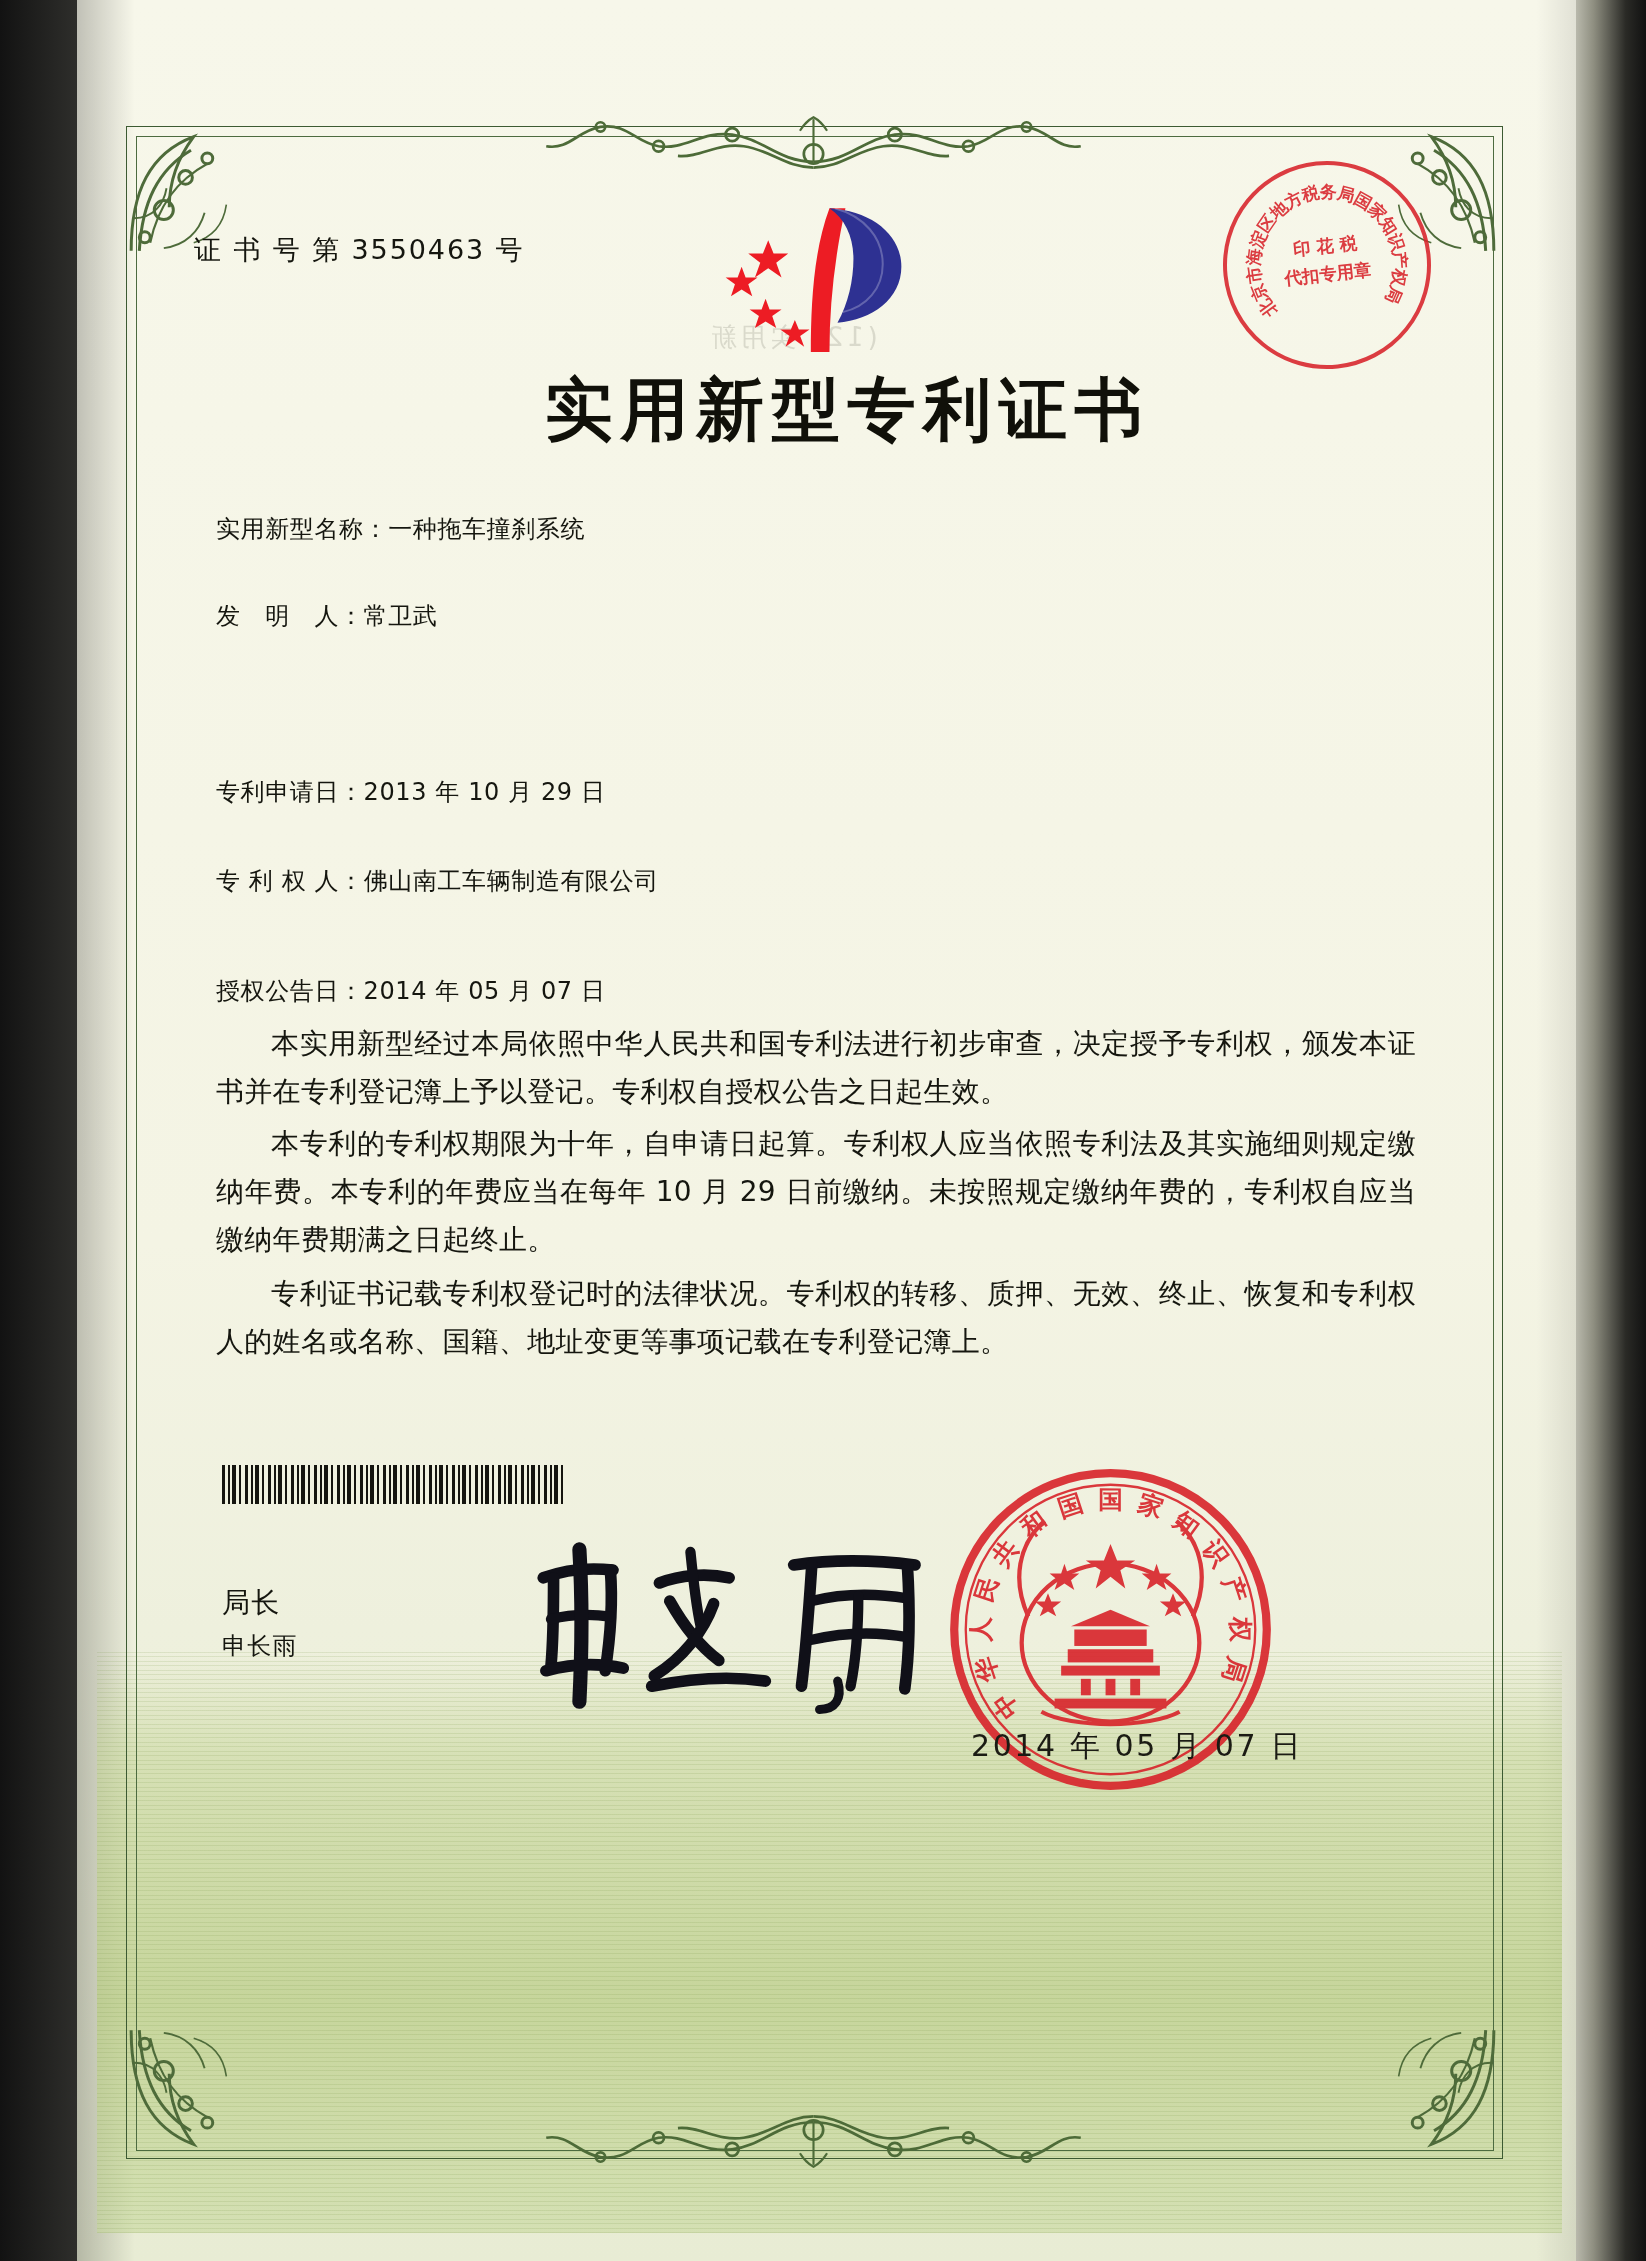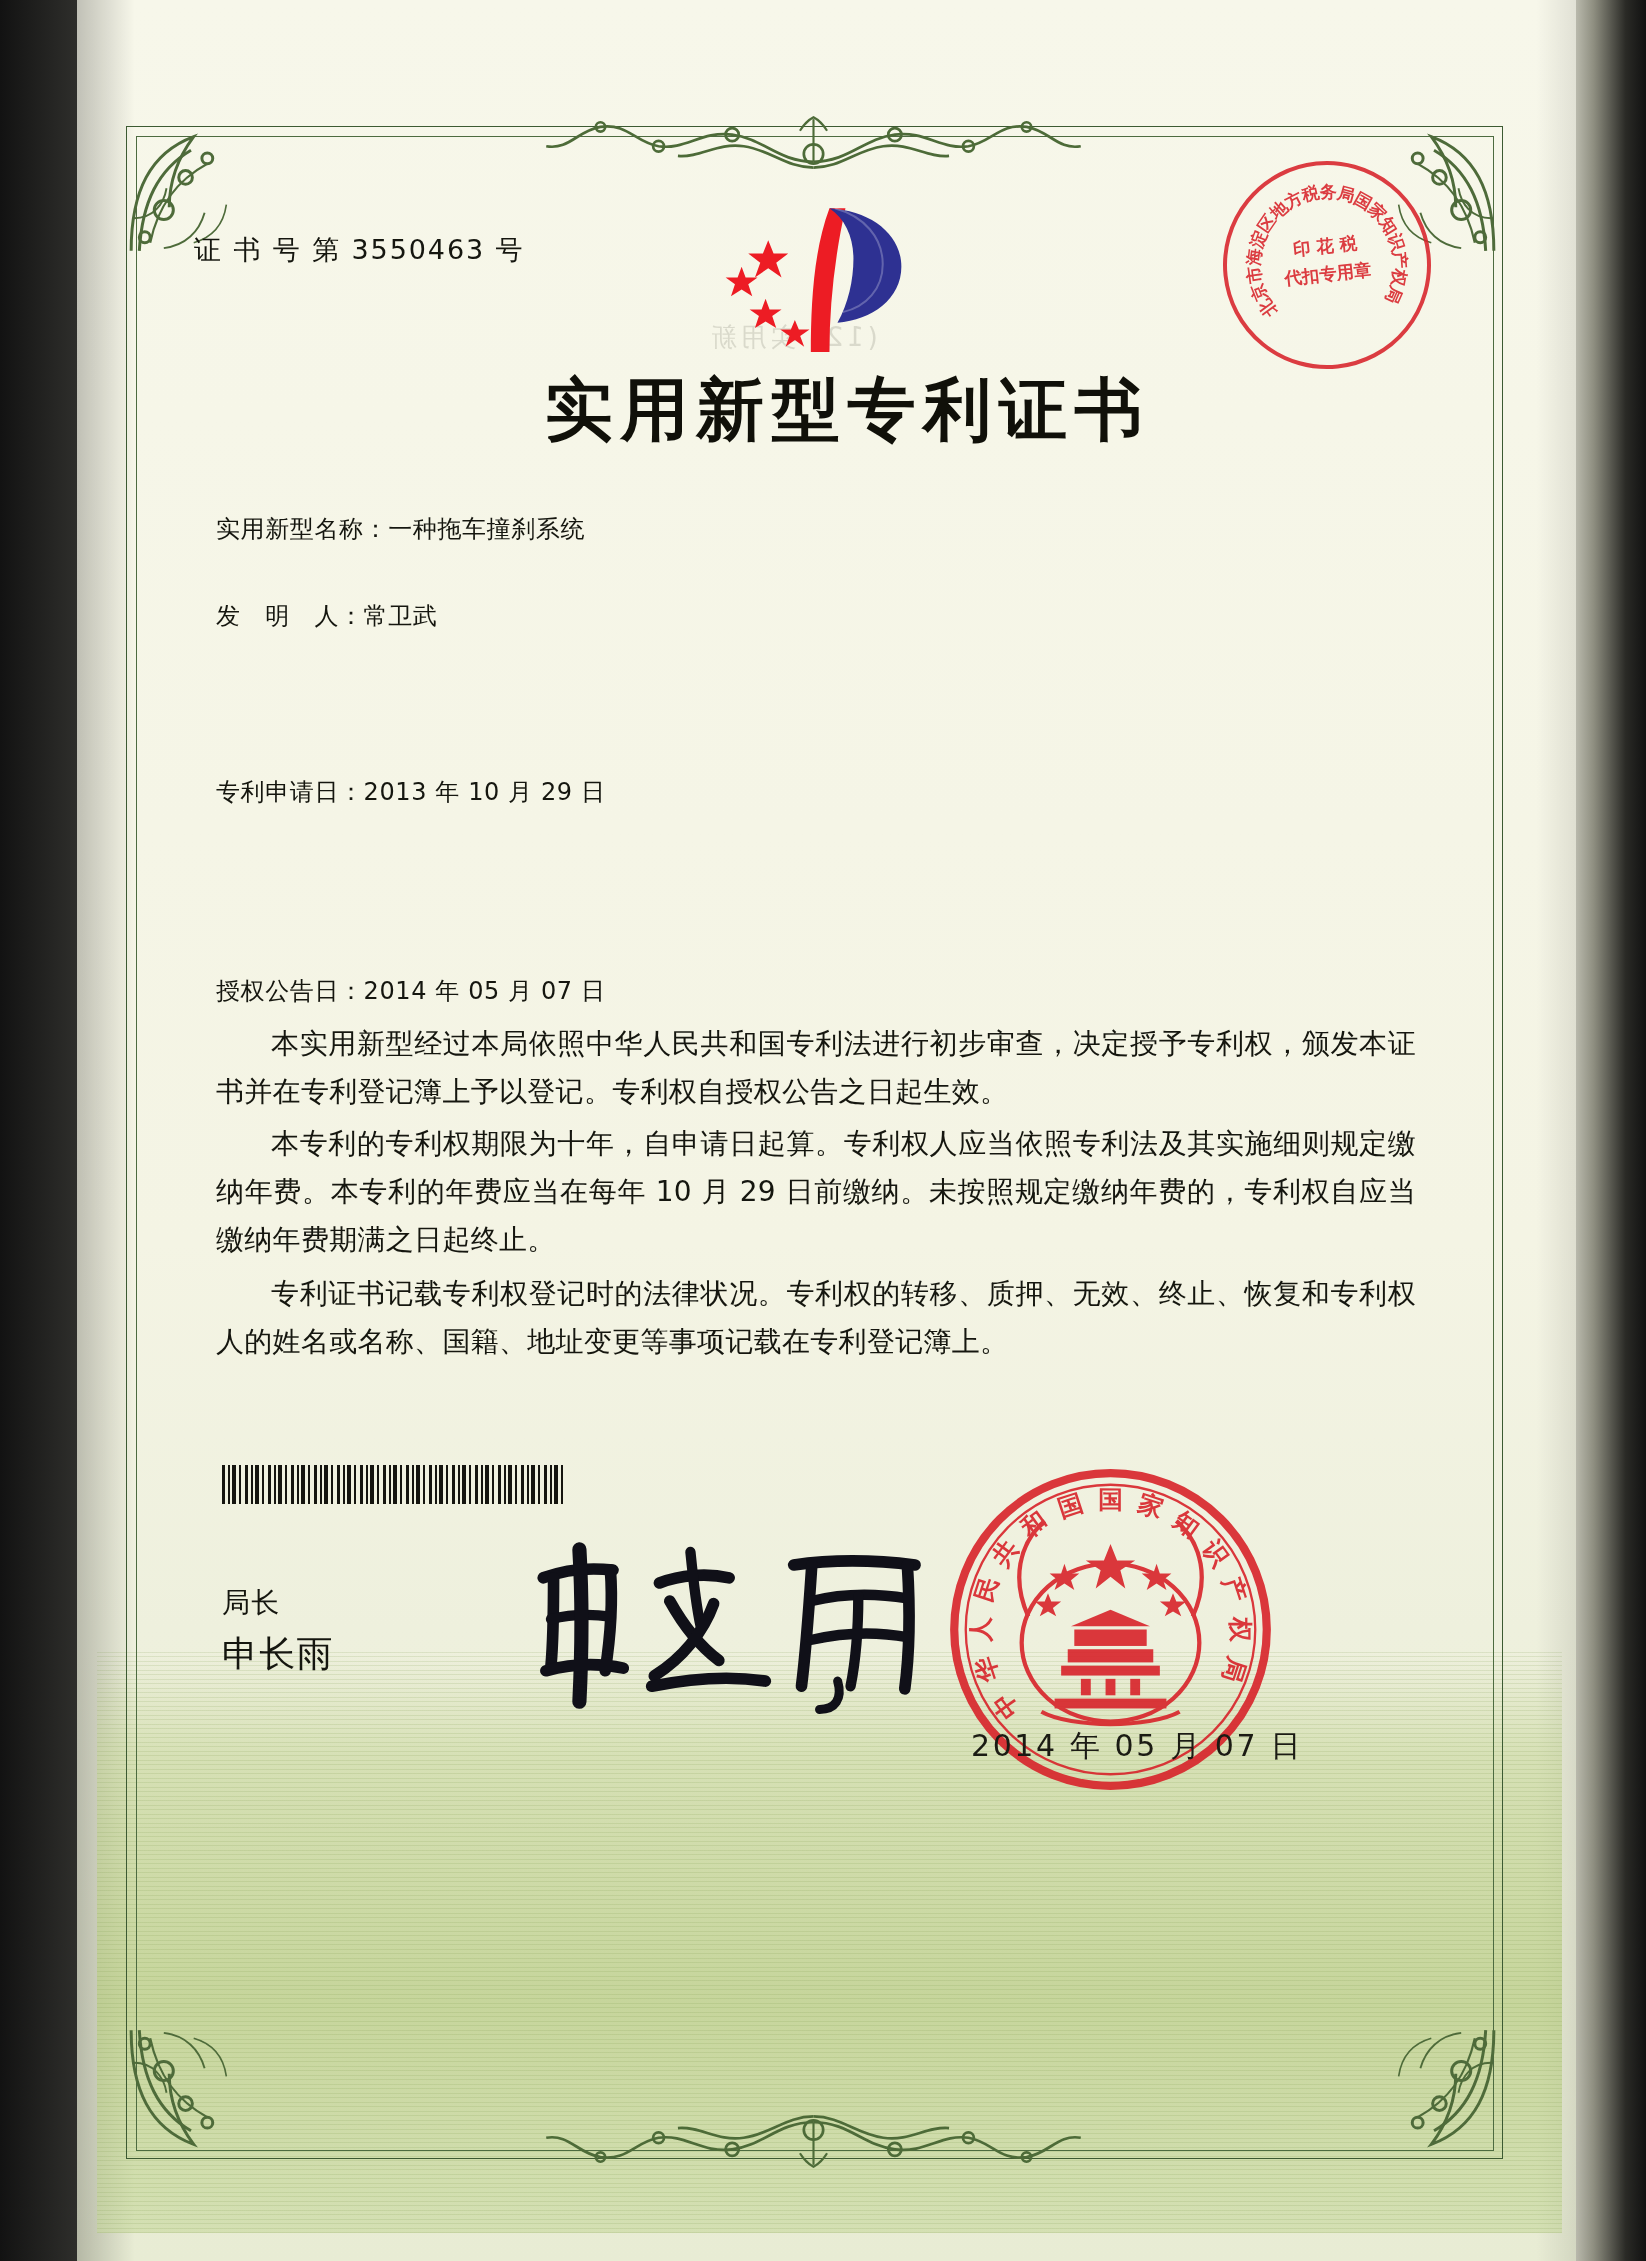--- a/index.html
+++ b/index.html
@@ -243,21 +243,21 @@
     position: absolute;
     left: 96px;
     top: 1458px;
     font-size: 28px;
     letter-spacing: 1.3px;
   }
   #director-name {
     position: absolute;
     left: 96px;
     top: 1504px;
-    font-size: 36px;
+    font-size: 24px;
     letter-spacing: 1.3px;
   }
   #signature {
     position: absolute;
     left: 394px;
     top: 1400px;
     width: 439px;
     height: 194px;
     color: #101018;
   }
@@ -463,20 +463,23 @@
 
     <div class="field-row" id="f-name">
       <span class="field-label">实用新型名称：</span><span class="field-value">一种拖车撞刹系统</span>
     </div>
     <div class="field-row" id="f-invent">
       <span class="field-label">发　明　人：</span><span class="field-value">常卫武</span>
     </div>
     <div class="field-row" id="f-appdate">
       <span class="field-label">专利申请日：</span><span class="field-value">2013 年 10 月 29 日</span>
     </div>
+    <div class="field-row" id="f-holder">
+      <span class="field-label">专 利 权 人：</span><span class="field-value">佛山南工车辆制造有限公司</span>
+    </div>
     <div class="field-row" id="f-grant">
       <span class="field-label">授权公告日：</span><span class="field-value">2014 年 05 月 07 日</span>
     </div>
 
     <div class="para" id="p1">本实用新型经过本局依照中华人民共和国专利法进行初步审查，决定授予专利权，颁发本证书并在专利登记簿上予以登记。专利权自授权公告之日起生效。</div>
     <div class="para" id="p2">本专利的专利权期限为十年，自申请日起算。专利权人应当依照专利法及其实施细则规定缴纳年费。本专利的年费应当在每年 10 月 29 日前缴纳。未按照规定缴纳年费的，专利权自应当缴纳年费期满之日起终止。</div>
     <div class="para" id="p3">专利证书记载专利权登记时的法律状况。专利权的转移、质押、无效、终止、恢复和专利权人的姓名或名称、国籍、地址变更等事项记载在专利登记簿上。</div>
 
     <div id="barcode"></div>
 

